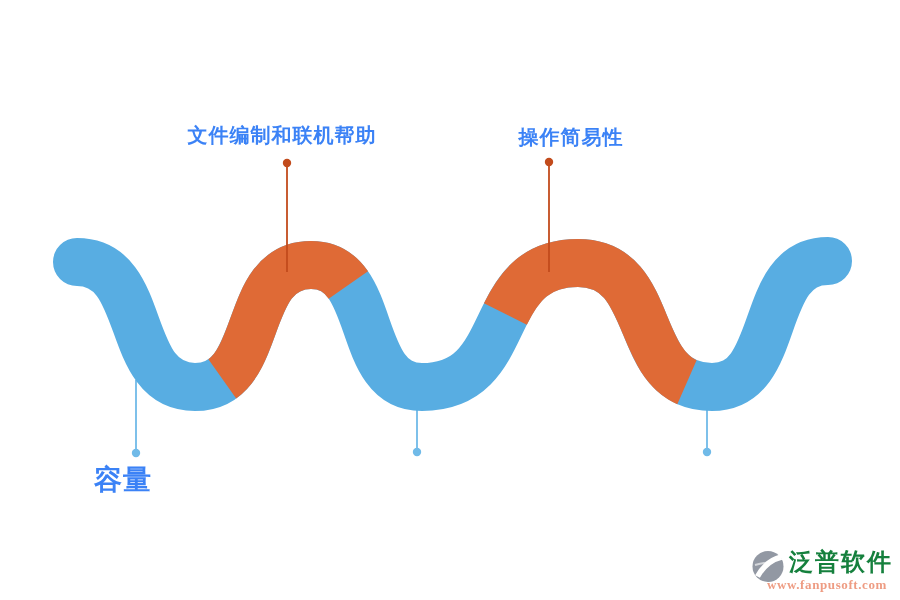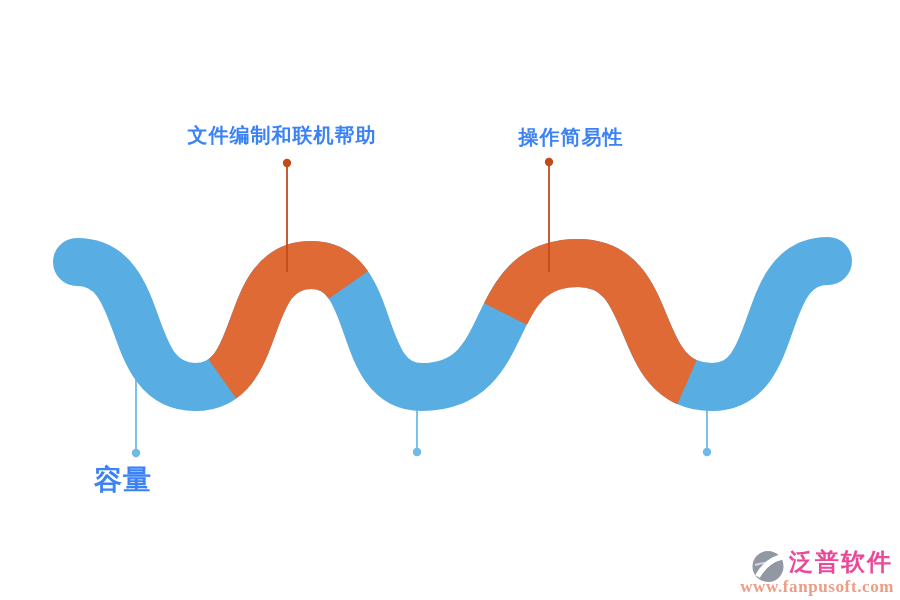--- a/index.html
+++ b/index.html
@@ -15,21 +15,21 @@
   }
   .callout-label.top{font-size:20px;}
   .callout-label.bottom{font-size:28px;}
   .watermark{position:absolute;left:752px;top:548px;width:142px;height:46px;}
   .logo-icon{position:absolute;left:0;top:2px;}
   .brand{
     position:absolute;left:37px;top:0;font-size:24px;font-weight:bold;
     letter-spacing:2px;white-space:nowrap;line-height:1.2;
   }
   .url{
-    position:absolute;right:0;top:29px;font-size:17px;font-weight:bold;
+    position:absolute;right:7px;top:29px;font-size:13px;font-weight:bold;
     letter-spacing:.6px;white-space:nowrap;
     font-family:"Liberation Serif","DejaVu Serif",serif;
   }
 </style>
 </head>
 <body>
 
 <div class="stage">
 
   <svg class="wave-layer" id="wave-svg" width="900" height="600" viewBox="0 0 900 600">
@@ -57,17 +57,17 @@
   <div class="callout-label top" id="label-0" style="left: 282px; top: 124px;">文件编制和联机帮助</div>
   <div class="callout-label top" id="label-1" style="left: 571px; top: 126px;">操作简易性</div>
   <div class="callout-label bottom" id="label-2" style="left: 123px; top: 465px;">容量</div>
 
   <div class="watermark">
     <svg class="logo-icon" id="logo-icon" width="33" height="33" viewBox="0 0 33 33">
       <circle id="logo-circle" cx="16" cy="16.5" r="15.5" fill="#9298A3"></circle>
       <path d="M5.5 26.5 C 11 16.5, 19 9.5, 29.5 7" stroke="#ffffff" stroke-width="5.5" fill="none"></path>
       <path d="M3 15 C 8 13.5, 12 12.5, 15 12.8" stroke="#ffffff" stroke-width="2" fill="none" opacity="0.6"></path>
     </svg>
-    <div class="brand" id="brand-name" style="color: #ec4899;">泛普软件</div>
+    <div class="brand" id="brand-name" style="color: #15803d;">泛普软件</div>
     <div class="url" id="brand-url" style="color: rgb(238, 156, 131);">www.fanpusoft.com</div>
   </div>
 
 </div>
 
 </body></html>

